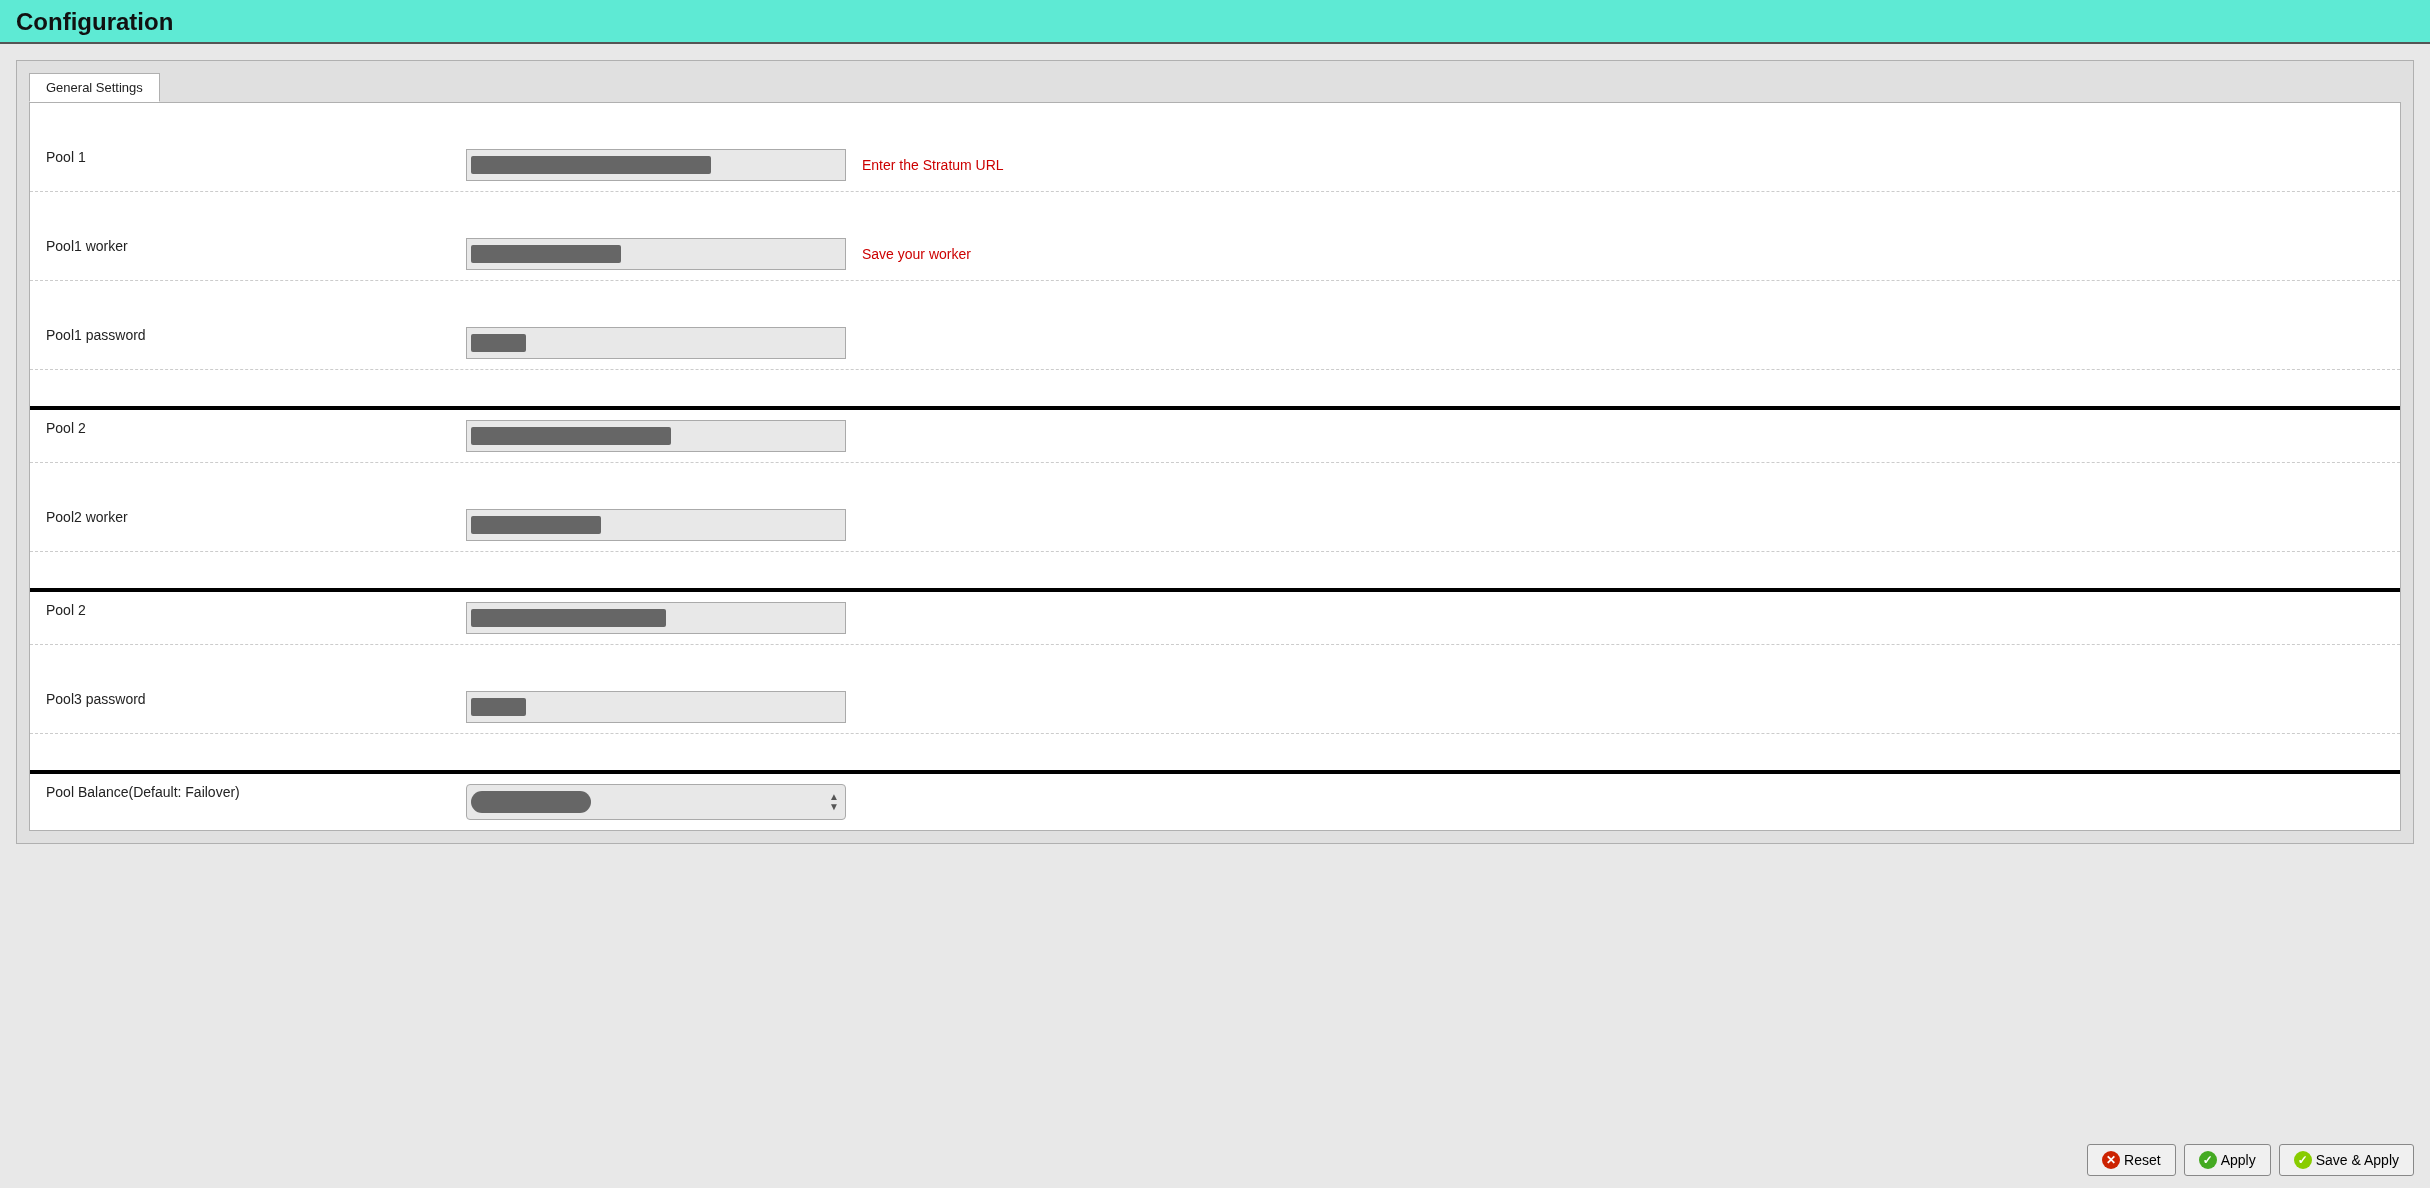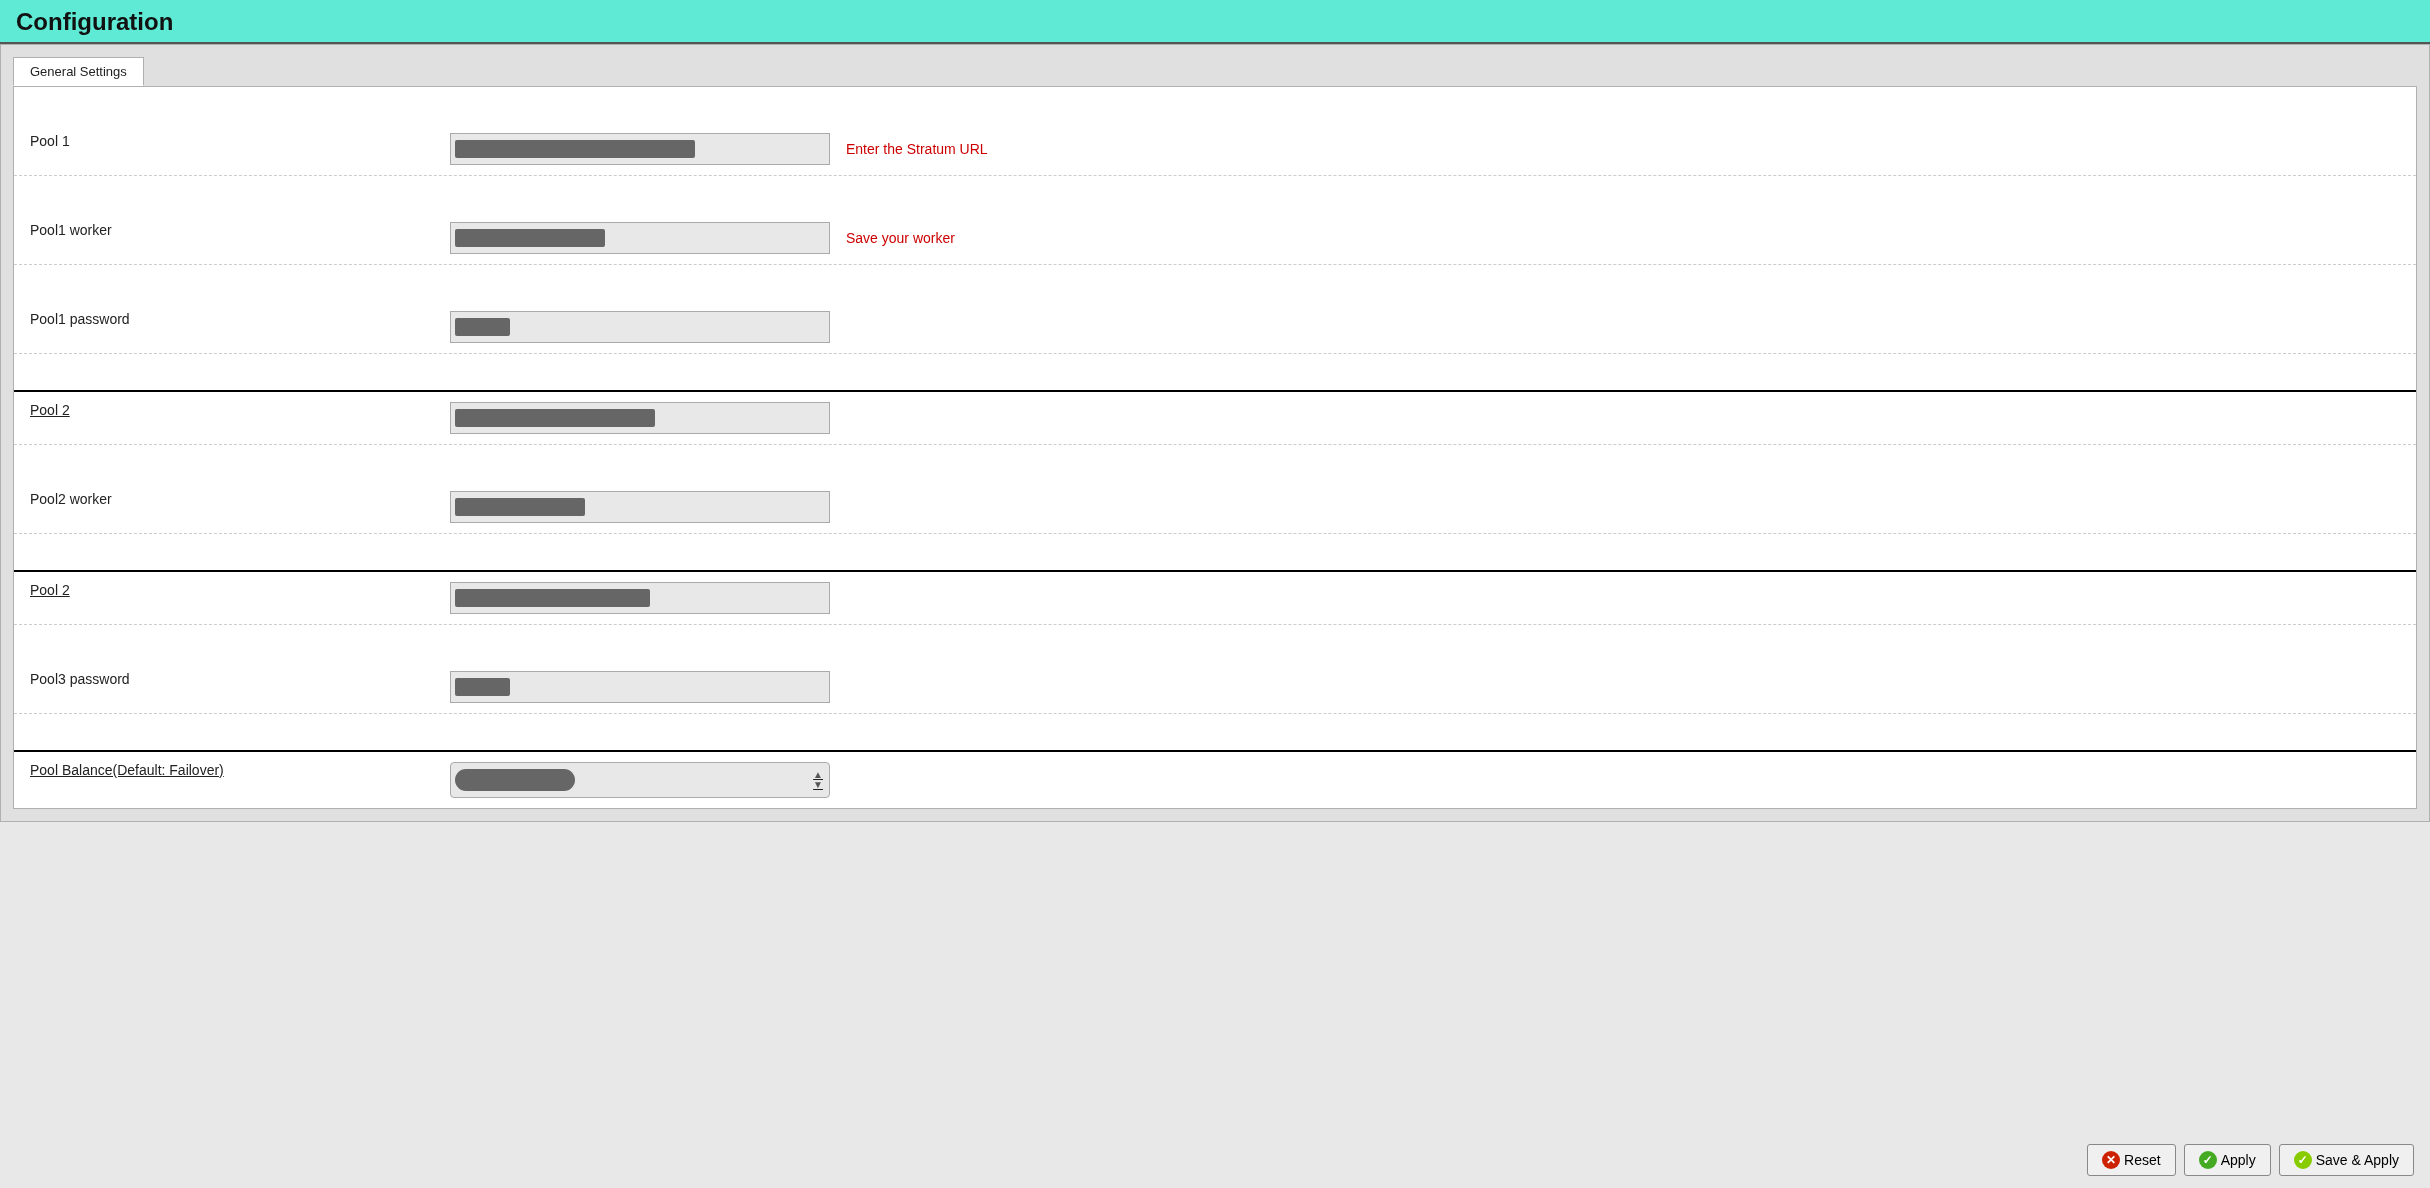--- a/index.html
+++ b/index.html
@@ -30,20 +30,21 @@
     }
 
     .page-header h1 {
       font-size: 24px;
       font-weight: bold;
       color: #111;
     }
 
     .page-content {
       flex: 1;
+      padding: 16px;
     }
 
     .settings-panel {
       background: #e0e0e0;
       border: 1px solid #b0b0b0;
       padding: 12px;
     }
 
     .tab-header {
       display: flex;
@@ -80,22 +81,21 @@
       padding: 10px 16px;
       min-height: 44px;
       margin-top: 36px;
     }
 
     .form-row:last-child {
       border-bottom: none;
     }
 
     .form-row.group-separator {
-      border-top: 2px solid #000000;
-      text-decoration: underline;
+      border-top: 4px solid #000000;
     }
 
     .field-label {
       width: 420px;
       font-size: 14px;
       color: #222;
       flex-shrink: 0;
     }
 
     .field-input-wrap {

